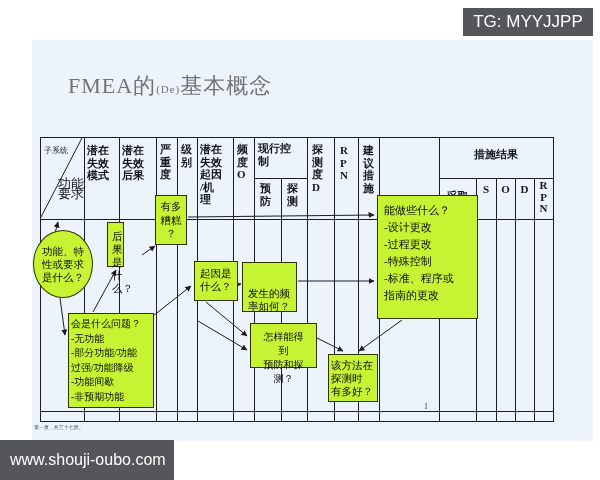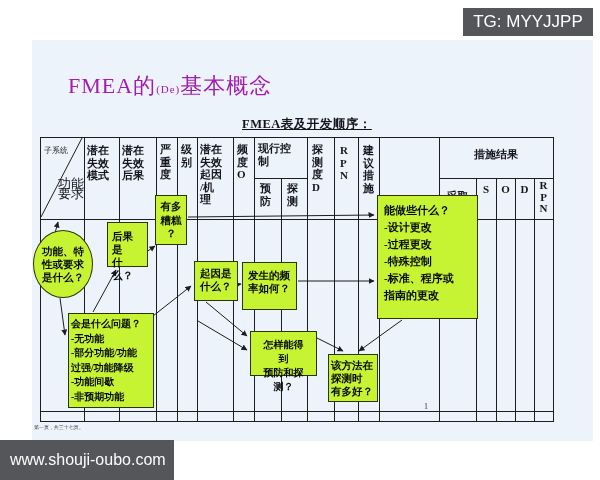--- a/index.html
+++ b/index.html
@@ -5,52 +5,51 @@
   html,body{margin:0;padding:0}
   body{width:600px;height:480px;background:#ffffff;position:relative;overflow:hidden;
        font-family:"Liberation Serif",serif;}
   .tg-box{position:absolute;left:463px;top:8px;width:130px;height:28px;background:#555659;
        color:#fff;font-family:"Liberation Sans",sans-serif;font-size:17px;
        display:flex;align-items:center;justify-content:center;z-index:9}
   .bottom-bar{position:absolute;left:0;top:440px;width:174px;height:40px;background:#555659;
        color:#fdfdfd;font-family:"Liberation Sans",sans-serif;font-size:16px;
        display:flex;align-items:center;padding-left:10px;box-sizing:border-box;z-index:9}
   .slide{position:absolute;left:32px;top:40px;width:561px;height:401px;background:#edf3fb}
-  .title{position:absolute;left:36px;top:31px;font-size:22px;color:#a21caf;letter-spacing:1px;white-space:nowrap}
+  .title{position:absolute;left:36px;top:31px;font-size:22px;color:#737373;letter-spacing:1px;white-space:nowrap}
   .title .small{font-size:11px}
   .caption{position:absolute;left:210px;top:76px;font-size:12.5px;font-weight:bold;color:#15151f;
        text-decoration:underline;letter-spacing:.5px;white-space:nowrap}
   .tbl{position:absolute;left:8px;top:97px;width:512px;height:283px;border:1.5px solid #1c1c22;z-index:1}
   .vl{position:absolute;width:1px;background:#1c1c22}
   .hl{position:absolute;height:1px;background:#1c1c22}
   .hc{position:absolute;font-size:11px;font-weight:bold;line-height:12.5px;color:#15151f;white-space:pre-line}
   .hc.ctr{text-align:center}
   .corner-a{position:absolute;left:3px;top:7px;font-size:8px;color:#15151f}
   .corner-b{position:absolute;left:17px;top:41px;font-size:13px;color:#15151f;white-space:pre-line;line-height:9.5px}
   .arrows{position:absolute;left:0;top:0;z-index:2;pointer-events:none}
   .callout{position:absolute;background:#c6f433;border:1.3px solid #2e3302;color:#0a0a0a;
-       font-weight:bold;white-space:pre-line;box-sizing:border-box;z-index:3;
+       font-weight:normal;white-space:pre-line;box-sizing:border-box;z-index:3;
        font-size:10.5px;line-height:13px}
   .co-circle{border-radius:50%;display:flex;align-items:center;justify-content:center;}
   .footer{position:absolute;left:2px;top:384px;font-size:8px;color:#3a3a44;
        transform:scale(.62);transform-origin:left top;white-space:nowrap}
   .pagenum{position:absolute;left:392px;top:362px;font-size:8px;color:#33333d}
 </style>
 </head>
 <body>
 
 <div class="tg-box">
   <span>TG: MYYJJPP</span>
 </div>
 
 <div class="slide">
 
   <div class="title"><span>FMEA的</span><span class="small">(De)</span><span>基本概念</span></div>
 
-  <div class="caption">FMEA表及开发顺序：</div>
 
   <div class="tbl">
 
     <div class="vl" style="left:43px;top:0;height:283px"></div>
     <div class="vl" style="left:78px;top:0;height:283px"></div>
     <div class="vl" style="left:115px;top:0;height:283px"></div>
     <div class="vl" style="left:136px;top:0;height:283px"></div>
     <div class="vl" style="left:156px;top:0;height:283px"></div>
     <div class="vl" style="left:192px;top:0;height:283px"></div>
     <div class="vl" style="left:213px;top:0;height:283px"></div>
@@ -138,36 +137,36 @@
     <line x1="156" y1="177" x2="342" y2="175" stroke="#1c1c22" stroke-width="1" marker-end="url(#ah)"></line>
     <line x1="174" y1="262" x2="215" y2="296" stroke="#1c1c22" stroke-width="1" marker-end="url(#ah)"></line>
     <line x1="166" y1="281" x2="215" y2="310" stroke="#1c1c22" stroke-width="1" marker-end="url(#ah)"></line>
     <line x1="283" y1="297" x2="311" y2="311" stroke="#1c1c22" stroke-width="1" marker-end="url(#ah)"></line>
     <line x1="370" y1="280" x2="327" y2="311" stroke="#1c1c22" stroke-width="1" marker-end="url(#ah)"></line>
   </svg>
 
   <div class="callout co-circle" style="left:1px;top:190px;width:60px;height:68px;padding:2px">功能、特
 性或要求
 是什么？</div>
-  <div class="callout" style="left:75px;top:182px;width:41px;height:45px;padding:7px 4px">后果是
+  <div class="callout" style="left:75px;top:182px;width:17px;height:45px;padding:7px 4px">后果是
 什么？</div>
   <div class="callout" style="left:123px;top:155px;width:32px;height:50px;padding:4px 2px;text-align:center;line-height:13.5px">有多
 糟糕
 ？</div>
   <div class="callout" style="left:162px;top:221px;width:44px;height:40px;padding:5px 5px">起因是
 什么？</div>
-  <div class="callout" style="left:210px;top:222px;width:55px;height:48px;padding:6px 5px">发生的频
+  <div class="callout" style="left:210px;top:222px;width:55px;height:48px;padding:24px 5px">发生的频
 率如何？</div>
   <div class="callout" style="left:36px;top:273px;width:86px;height:95px;padding:3px 2px;font-size:10px;line-height:14.5px">会是什么问题？
 -无功能
 -部分功能/功能
 过强/功能降级
 -功能间歇
 -非预期功能</div>
-  <div class="callout" style="left:218px;top:291px;width:67px;height:45px;padding:6px 12px;text-align:center;font-size:10px;line-height:14px">怎样能得到
+  <div class="callout" style="left:218px;top:283px;width:67px;height:45px;padding:6px 12px;text-align:center;font-size:10px;line-height:14px">怎样能得到
 预防和探测？</div>
   <div class="callout" style="left:296px;top:314px;width:50px;height:48px;padding:4px 2px;text-align:left">该方法在
 探测时
 有多好？</div>
   <div class="callout" style="left:345px;top:155px;width:101px;height:124px;padding:6px 6px;font-size:11px;line-height:17px">能做些什么？
 -设计更改
 -过程更改
 -特殊控制
 -标准、程序或
 指南的更改</div>

